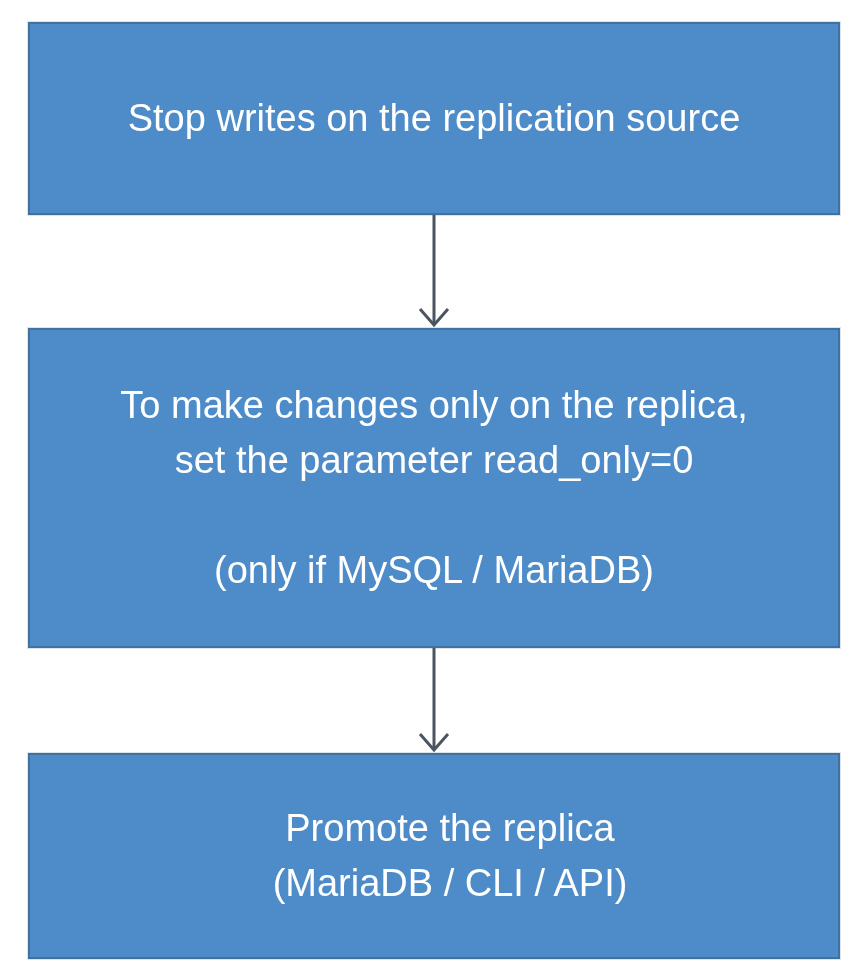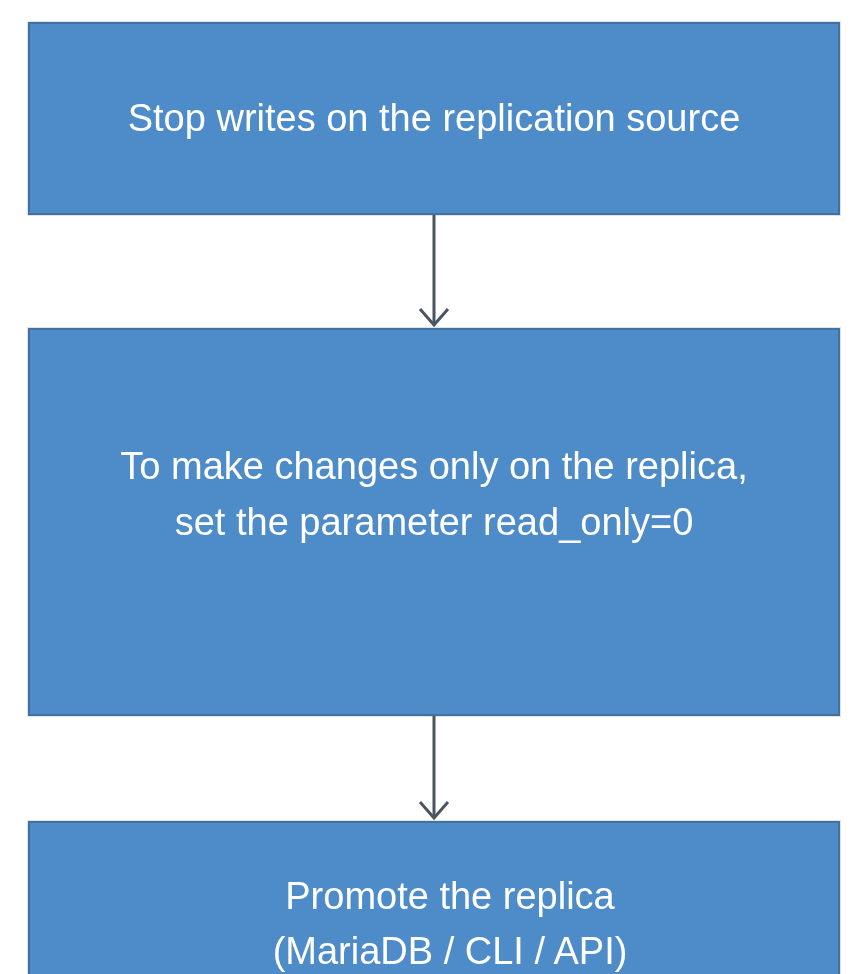--- a/index.html
+++ b/index.html
@@ -39,21 +39,21 @@
     color: var(--text);
     display: flex;
     flex-direction: column;
     align-items: center;
     justify-content: center;
     text-align: center;
     font-size: 38px;
     line-height: 1.45;
   }
   .box-1 { height: 193px; }
-  .box-2 { height: 388px; text-align: right; }
+  .box-2 { height: 320px; text-align: right; }
   .box-3 { height: 206px; padding-left: 32px; }
   .box .bold { font-weight: normal; }
   .blank-line { height: 55px; }
   .arrow-svg {
     display: block;
     color: var(--arrow);
     flex: 0 0 auto;
   }
 </style>
 </head>
@@ -70,20 +70,21 @@
       <line x1="20" y1="0" x2="20" y2="110" stroke="currentColor" stroke-width="3"></line>
       <polyline points="6,94 20,110 34,94" fill="none" stroke="currentColor" stroke-width="3"></polyline>
     </svg>
 
     <div class="box box-2">
       <div>To make changes only on the replica,</div>
       <div>
         <span>set the parameter </span><span class="bold">read_only=0</span>
       </div>
       <div class="blank-line"></div>
+      <div>(only if MySQL / MariaDB)</div>
     </div>
 
     <svg class="arrow-svg" width="40" height="105" viewBox="0 0 40 105" aria-hidden="true">
       <line x1="20" y1="0" x2="20" y2="102" stroke="currentColor" stroke-width="3"></line>
       <polyline points="6,86 20,102 34,86" fill="none" stroke="currentColor" stroke-width="3"></polyline>
     </svg>
 
     <div class="box box-3">
       <div>Promote the replica</div>
       <div>(MariaDB / CLI / API)</div>

